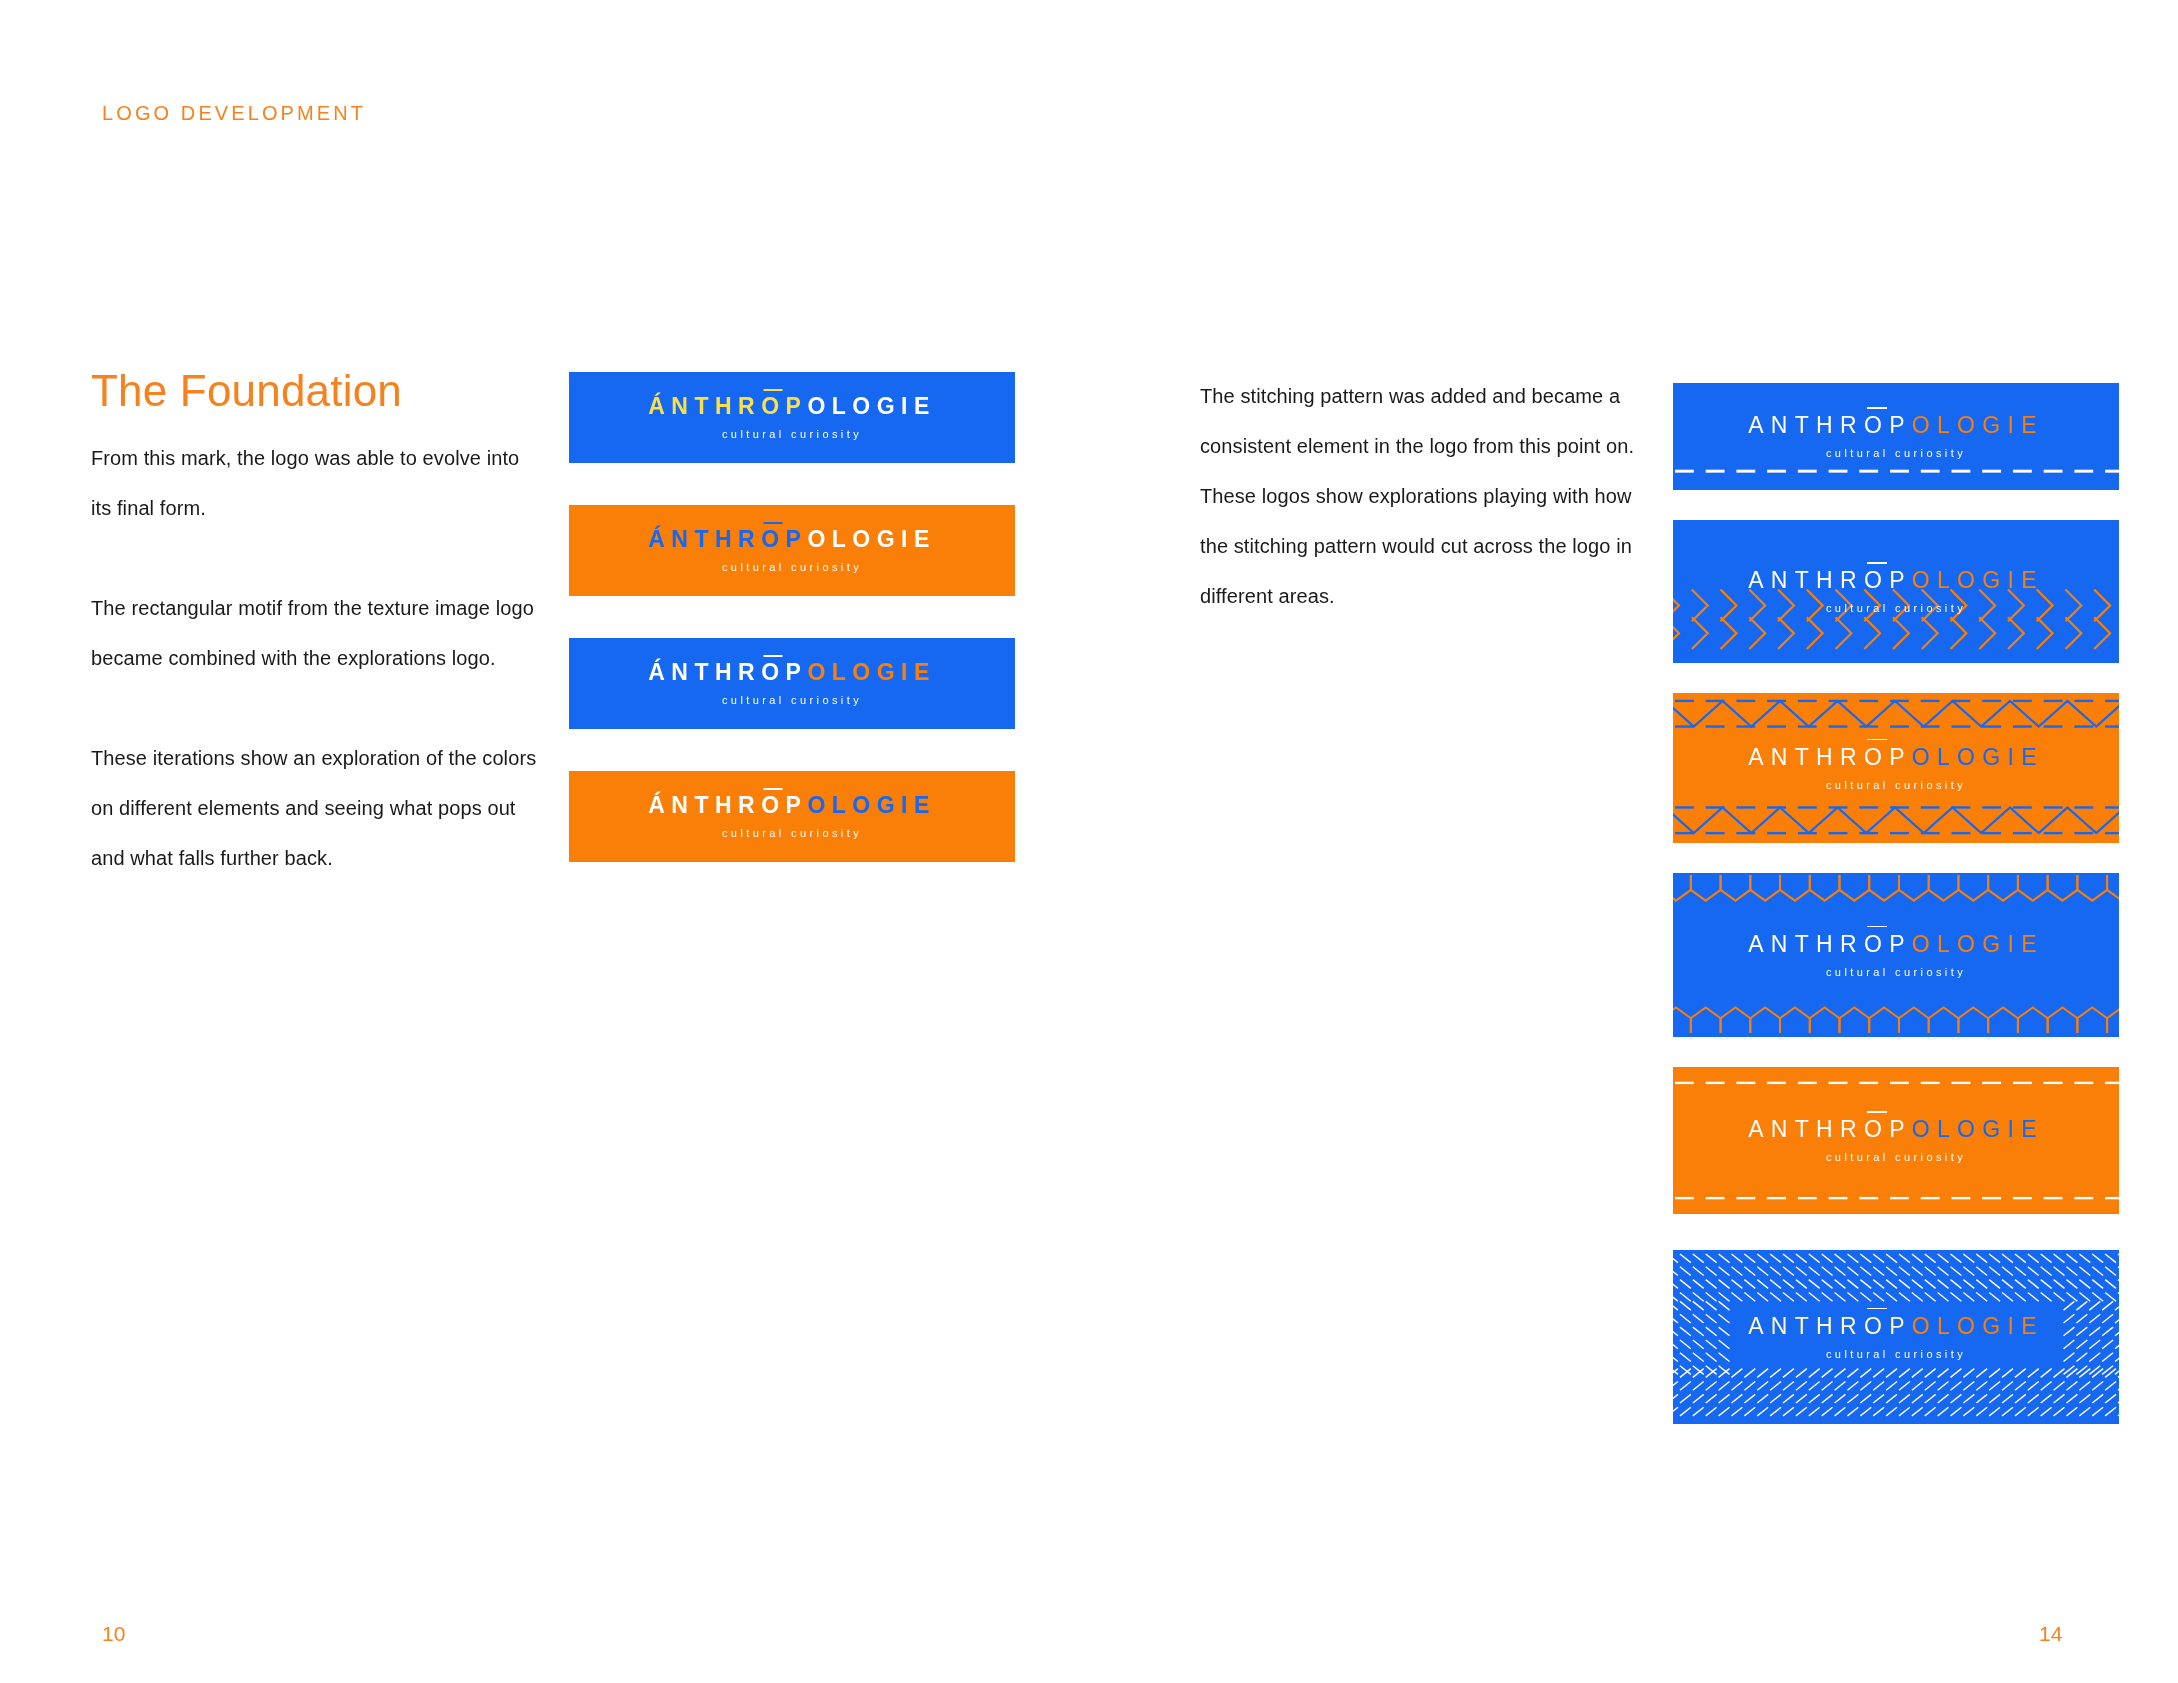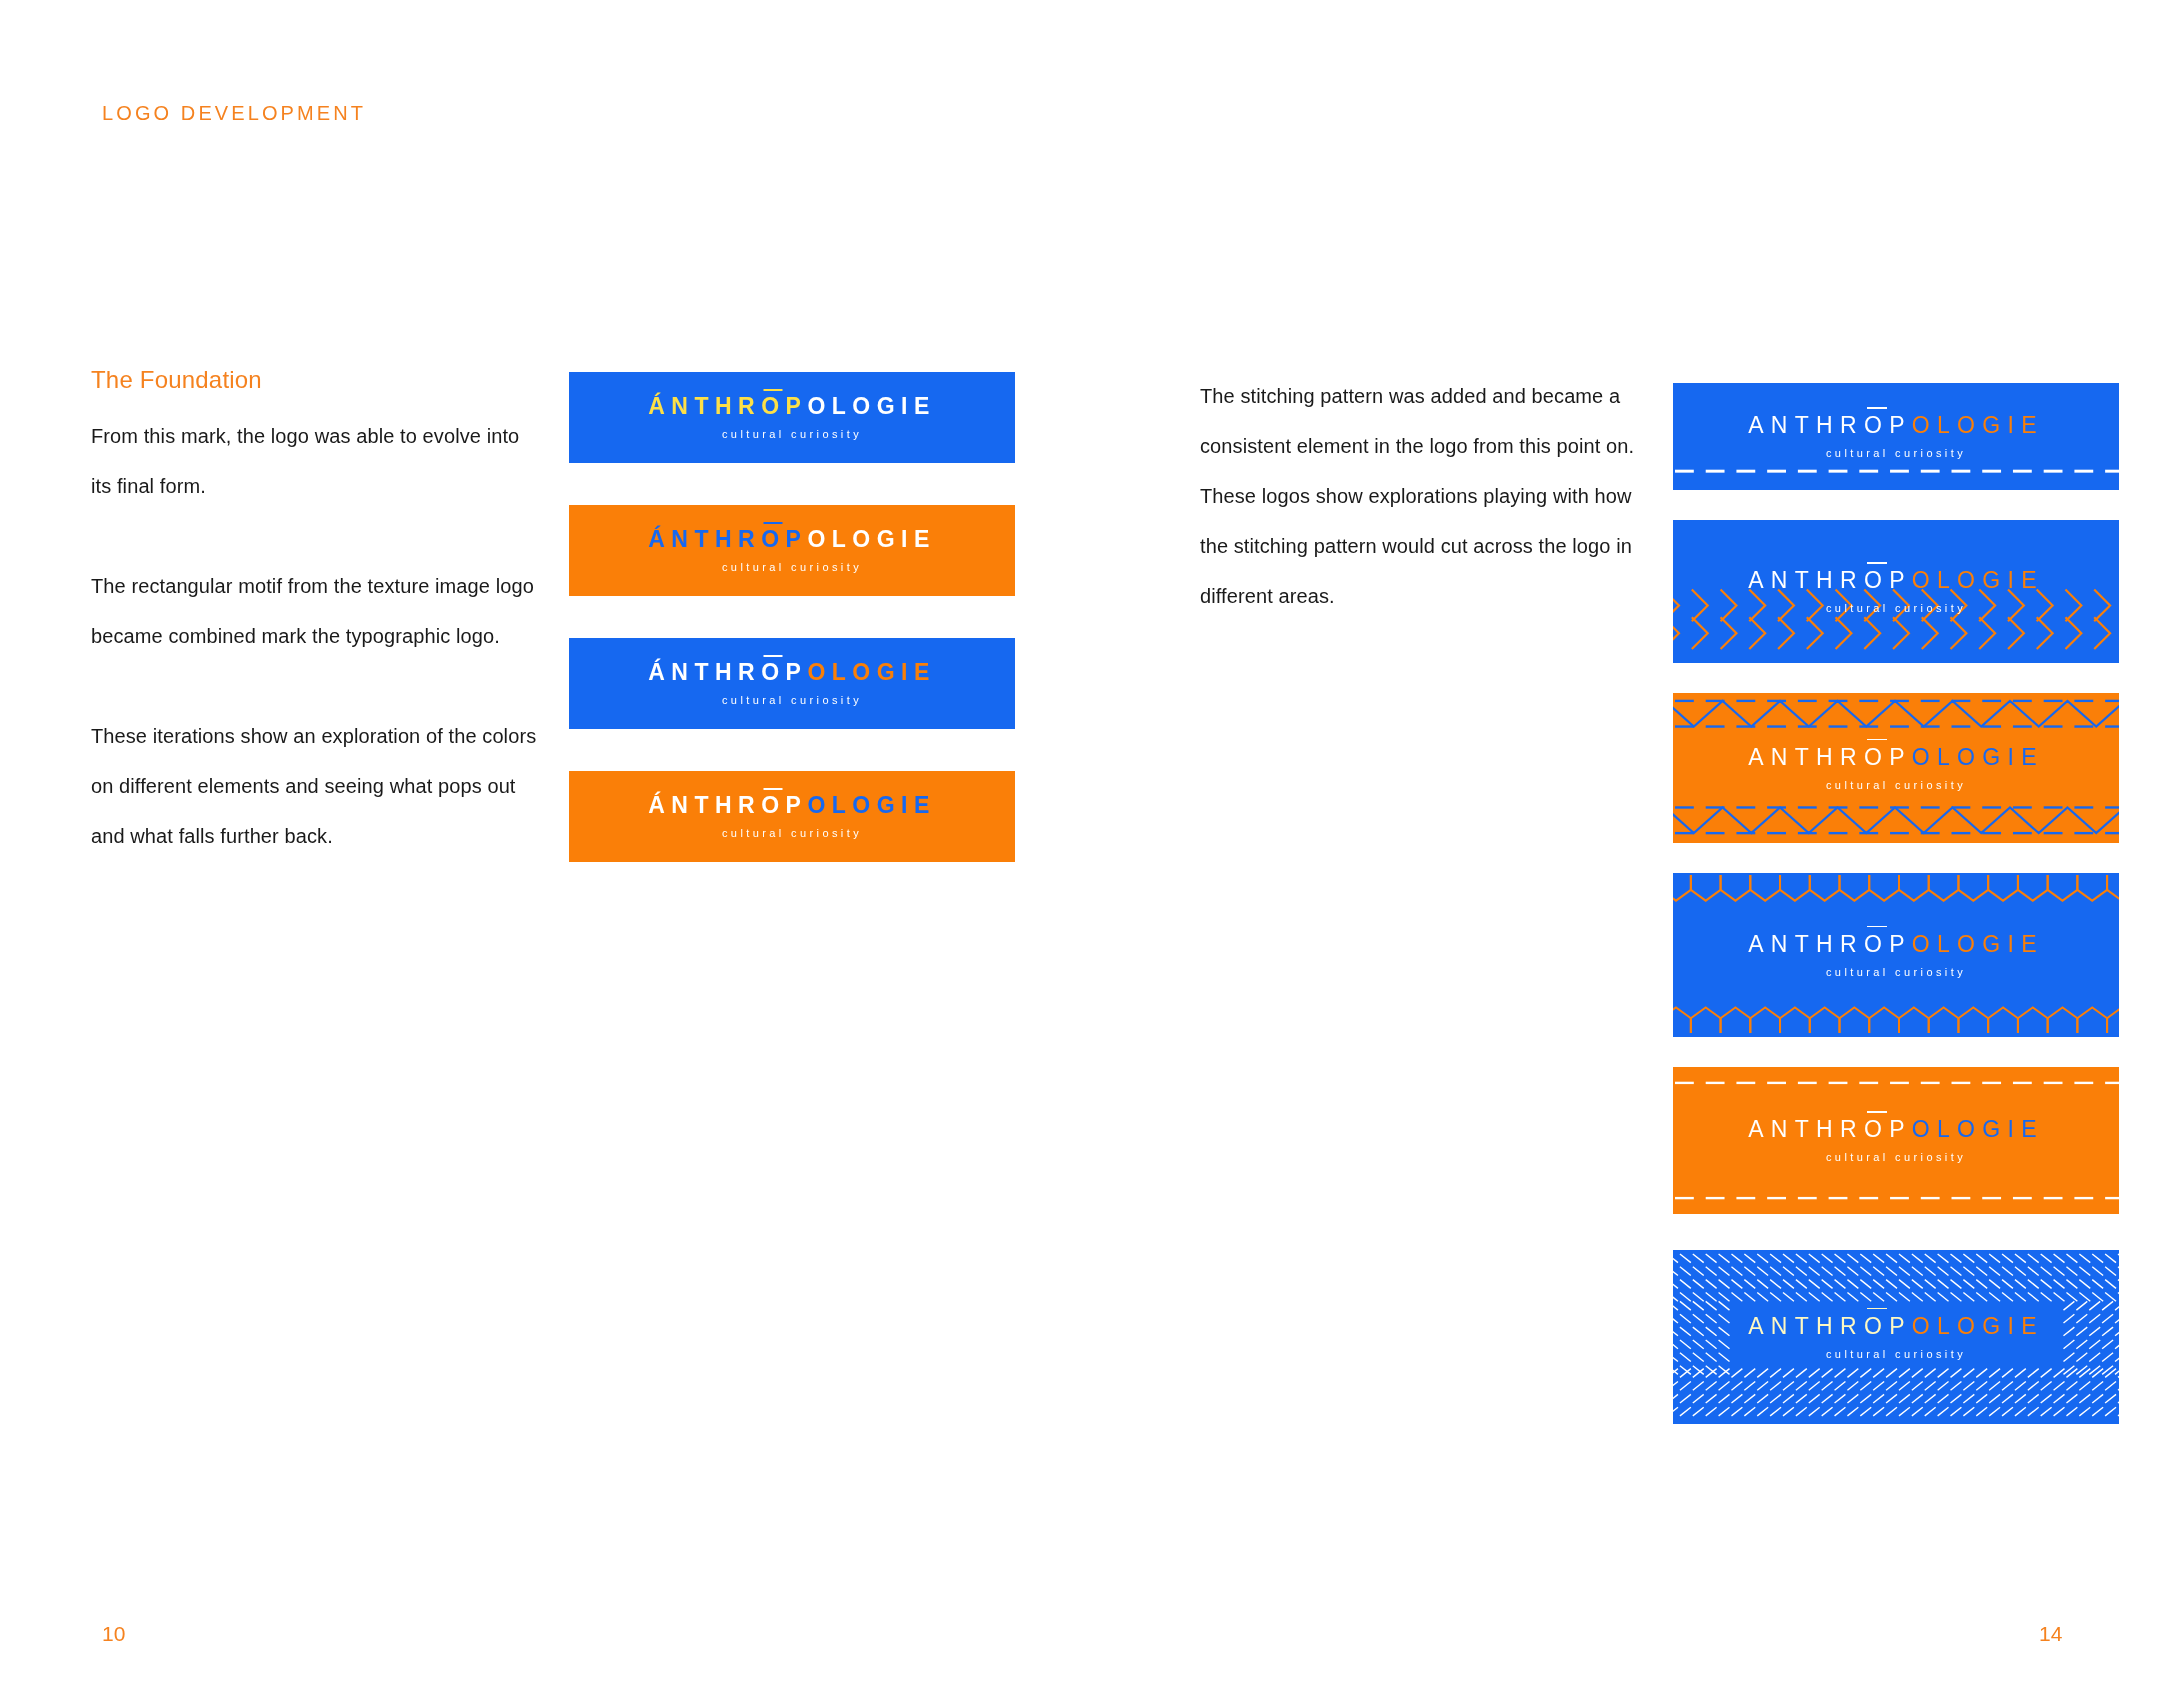--- a/index.html
+++ b/index.html
@@ -17,21 +17,21 @@
     position:absolute;left:102px;top:102px;
     font-size:20px;letter-spacing:3.1px;
     color:#F5821F;font-weight:400;white-space:nowrap;
   }
 
   
   .col-left-text{position:absolute;left:91px;top:366px;width:446px;}
   .col-right-text{position:absolute;left:1200px;top:371px;width:446px;}
 
   .section-title{
-    font-size:24px;color:#F5821F;font-weight:400;
+    font-size:44px;color:#F5821F;font-weight:400;
     margin:0 0 17px 0;letter-spacing:0.2px;
   }
   .para{
     font-size:20px;line-height:50px;color:#1a1a1a;
     margin:0 0 50px 0;font-weight:400;letter-spacing:0.1px;
   }
   .para:last-child{margin-bottom:0;}
   .col-right-text .para{margin-bottom:0;}
 
   
@@ -76,21 +76,21 @@
 </head>
 <body>
 
 <div class="page">
 
   <div class="kicker">LOGO DEVELOPMENT</div>
 
   <div class="col-left-text">
     <h2 class="section-title">The Foundation</h2>
     <p class="para">From this mark, the logo was able to evolve into its final form.</p>
-    <p class="para">The rectangular motif from the texture image logo became combined mark the typographic logo.</p>
+    <p class="para">The rectangular motif from the texture image logo became combined with the explorations logo.</p>
     <p class="para">These iterations show an exploration of the colors on different elements and seeing what pops out and what falls further back.</p>
   </div>
 
   <div class="col-right-text">
     <p class="para">The stitching pattern was added and became a consistent element in the logo from this point on. These logos show explorations playing with how the stitching pattern would cut across the logo in different areas.</p>
   </div>
 
   <div class="col-left-swatches">
       <div class="swatch" style="background: rgb(22, 104, 240); height: 91px; margin-bottom: 42px;">
         <div class="wordmark"><span style="color: #fde047;">ÁNTHR<span class="omac">O</span>P</span><span style="color: rgb(255, 255, 255);">OLOGIE</span></div>

